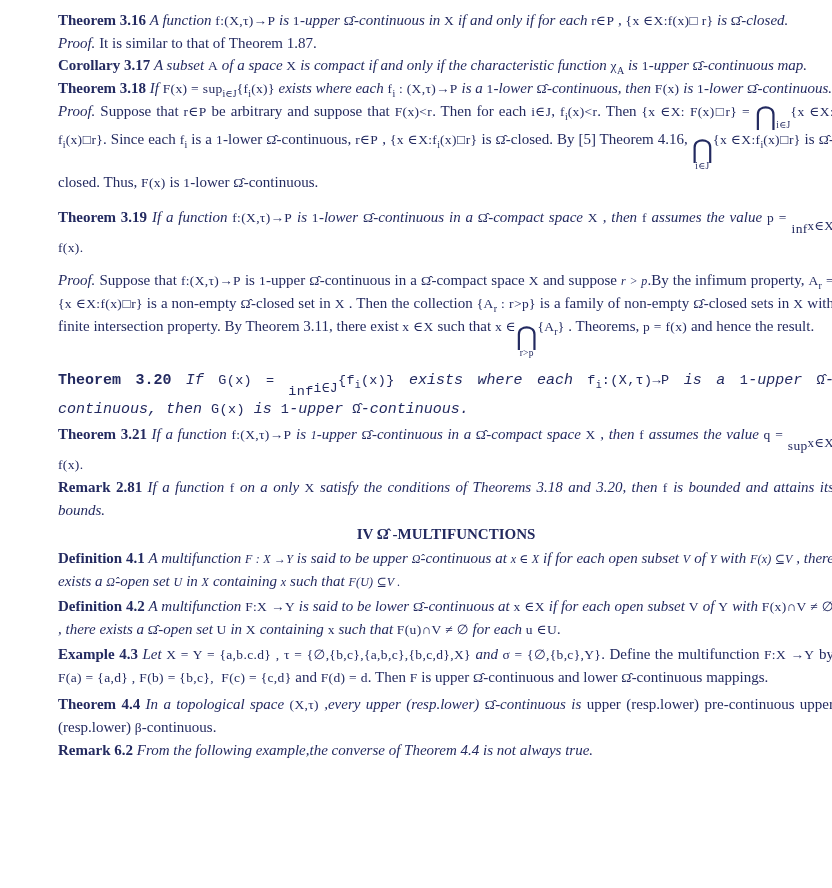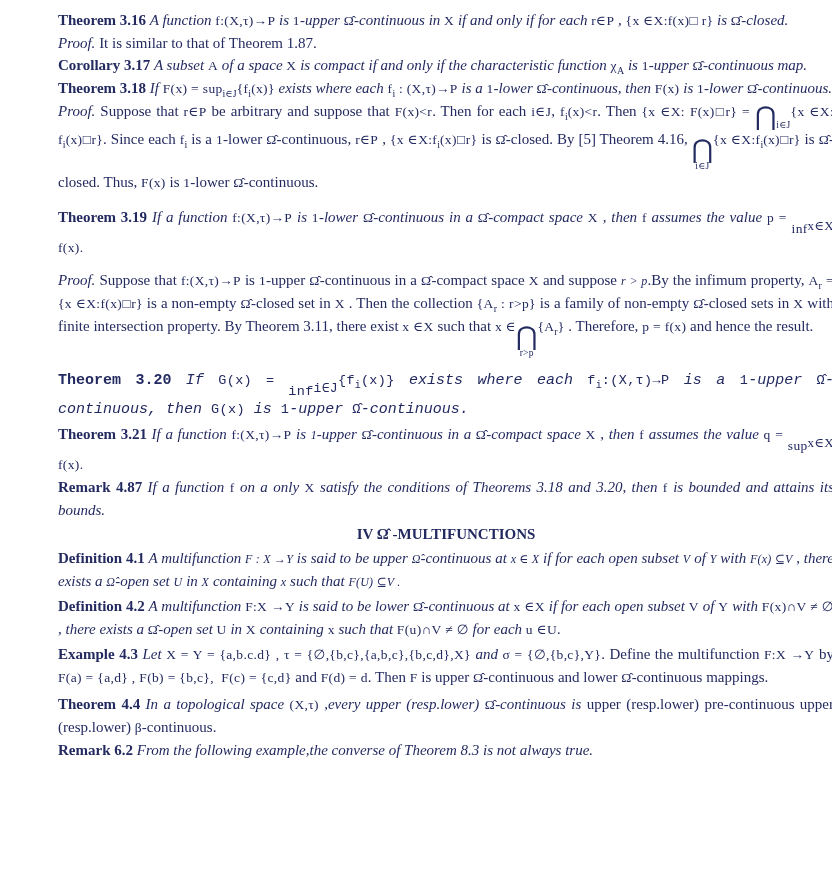--- a/index.html
+++ b/index.html
@@ -54,29 +54,29 @@
         <span class="capg">⋂</span>
         <span class="capu">i∈J</span>
       </span><span class="seg-m">{x ∈X:f</span><sub class="seg-sub">i</sub><span class="seg-m">(x)□r}</span><span class="seg-r"> is </span><span class="seg-m">Ω̂</span><span class="seg-r">-closed. Thus, </span><span class="seg-m">F(x)</span><span class="seg-r"> is </span><span class="seg-m">1</span><span class="seg-r">-lower </span><span class="seg-m">Ω̂</span><span class="seg-r">-continuous.</span></div>
     <div class="para" style="margin-top: 12px;"><span class="seg-b">Theorem 3.19 </span><span class="seg-i">If a function </span><span class="seg-m">f:(X,τ)→P</span><span class="seg-i"> is </span><span class="seg-m">1</span><span class="seg-i">-lower </span><span class="seg-m">Ω̂</span><span class="seg-i">-continuous in a </span><span class="seg-m">Ω̂</span><span class="seg-i">-compact space </span><span class="seg-m">X</span><span class="seg-i"> , then </span><span class="seg-m">f</span><span class="seg-i"> assumes the value </span><span class="seg-m">p = </span><span class="uo">
         <span class="uop">inf</span>
         <span class="uou">x∈X</span>
       </span><span class="seg-m"> f(x).</span></div>
     <div class="para" style="margin-top: 10px;"><span class="seg-i">Proof.</span><span class="seg-r"> Suppose that </span><span class="seg-m">f:(X,τ)→P</span><span class="seg-r"> is </span><span class="seg-m">1</span><span class="seg-r">-upper </span><span class="seg-m">Ω̂</span><span class="seg-r">-continuous in a </span><span class="seg-m">Ω̂</span><span class="seg-r">-compact space </span><span class="seg-m">X</span><span class="seg-r"> and suppose </span><span class="seg-M">r &gt; p</span><span class="seg-r">.By the infimum property, </span><span class="seg-m">A</span><sub class="seg-sub">r</sub><span class="seg-m"> = {x ∈X:f(x)□r}</span><span class="seg-r"> is a non-empty </span><span class="seg-m">Ω̂</span><span class="seg-r">-closed set in </span><span class="seg-m">X</span><span class="seg-r"> . Then the collection </span><span class="seg-m">{A</span><sub class="seg-sub">r</sub><span class="seg-m"> : r&gt;p}</span><span class="seg-r"> is a family of non-empty </span><span class="seg-m">Ω̂</span><span class="seg-r">-closed sets in </span><span class="seg-m">X</span><span class="seg-r"> with finite intersection property. By Theorem 3.11, there exist </span><span class="seg-m">x ∈X</span><span class="seg-r"> such that </span><span class="seg-m">x ∈</span><span class="cap under">
         <span class="capg">⋂</span>
         <span class="capu">r&gt;p</span>
-      </span><span class="seg-m">{A</span><sub class="seg-sub">r</sub><span class="seg-m">}</span><span class="seg-r"> . Therefore, </span><span class="seg-m">p = f(x)</span><span class="seg-r"> and hence the result.</span></div>
+      </span><span class="seg-m">{A</span><sub class="seg-sub">r</sub><span class="seg-m">}</span><span class="seg-r"> . Theorems, </span><span class="seg-m">p = f(x)</span><span class="seg-r"> and hence the result.</span></div>
     <div class="para" style="margin-top: 12px; font-family: Liberation Mono, monospace;"><span class="seg-b">Theorem 3.20 </span><span class="seg-i">If </span><span class="seg-m">G(x) = </span><span class="uo">
         <span class="uop">inf</span>
         <span class="uou">i∈J</span>
       </span><span class="seg-m">{f</span><sub class="seg-sub">i</sub><span class="seg-m">(x)}</span><span class="seg-i"> exists where each </span><span class="seg-m">f</span><sub class="seg-sub">i</sub><span class="seg-m">:(X,τ)→P</span><span class="seg-i"> is a </span><span class="seg-m">1</span><span class="seg-i">-upper </span><span class="seg-m">Ω̂</span><span class="seg-i">-continuous, then </span><span class="seg-m">G(x)</span><span class="seg-i"> is </span><span class="seg-m">1</span><span class="seg-i">-upper </span><span class="seg-m">Ω̂</span><span class="seg-i">-continuous.</span></div>
     <div class="para" style="margin-top: 2px;"><span class="seg-b">Theorem 3.21 </span><span class="seg-i">If a function </span><span class="seg-m">f:(X,τ)→P</span><span class="seg-i"> is </span><span class="seg-M">1</span><span class="seg-i">-upper </span><span class="seg-m">Ω̂</span><span class="seg-i">-continuous in a </span><span class="seg-m">Ω̂</span><span class="seg-i">-compact space </span><span class="seg-m">X</span><span class="seg-i"> , then </span><span class="seg-m">f</span><span class="seg-i"> assumes the value </span><span class="seg-m">q = </span><span class="uo">
         <span class="uop">sup</span>
         <span class="uou">x∈X</span>
       </span><span class="seg-m">f(x).</span></div>
-    <div class="para"><span class="seg-b">Remark 4.87 </span><span class="seg-i">If a function </span><span class="seg-m">f</span><span class="seg-i"> on a only </span><span class="seg-m">X</span><span class="seg-i"> satisfy the conditions of Theorems 3.18 and 3.20, then </span><span class="seg-m">f</span><span class="seg-i"> is bounded and attains its bounds.</span></div>
+    <div class="para"><span class="seg-b">Remark 2.81 </span><span class="seg-i">If a function </span><span class="seg-m">f</span><span class="seg-i"> on a only </span><span class="seg-m">X</span><span class="seg-i"> satisfy the conditions of Theorems 3.18 and 3.20, then </span><span class="seg-m">f</span><span class="seg-i"> is bounded and attains its bounds.</span></div>
     <div class="para center" style="margin-top: 2px;"><span class="seg-b">IV  Ω̂ -MULTIFUNCTIONS</span></div>
     <div class="para" style="margin-top: 2px;"><span class="seg-b">Definition 4.1 </span><span class="seg-i">A multifunction </span><span class="seg-M">F : X →Y</span><span class="seg-i"> is said to be upper </span><span class="seg-M">Ω̂</span><span class="seg-i">-continuous at </span><span class="seg-M">x ∈ X</span><span class="seg-i"> if for each open subset </span><span class="seg-M">V</span><span class="seg-i"> of </span><span class="seg-M">Y</span><span class="seg-i"> with </span><span class="seg-M">F(x) ⊆V</span><span class="seg-i"> , there exists a </span><span class="seg-M">Ω̂</span><span class="seg-i">-open set </span><span class="seg-M">U</span><span class="seg-i"> in </span><span class="seg-M">X</span><span class="seg-i"> containing </span><span class="seg-M">x</span><span class="seg-i"> such that </span><span class="seg-M">F(U) ⊆V .</span></div>
     <div class="para" style="margin-top: 2px;"><span class="seg-b">Definition 4.2 </span><span class="seg-i">A multifunction </span><span class="seg-m">F:X →Y</span><span class="seg-i"> is said to be lower </span><span class="seg-m">Ω̂</span><span class="seg-i">-continuous at </span><span class="seg-m">x ∈X</span><span class="seg-i"> if for each open subset </span><span class="seg-m">V</span><span class="seg-i"> of </span><span class="seg-m">Y</span><span class="seg-i"> with </span><span class="seg-m">F(x)∩V ≠ ∅</span><span class="seg-i"> , there exists a </span><span class="seg-m">Ω̂</span><span class="seg-i">-open set </span><span class="seg-m">U</span><span class="seg-i"> in </span><span class="seg-m">X</span><span class="seg-i"> containing </span><span class="seg-m">x</span><span class="seg-i"> such that </span><span class="seg-m">F(u)∩V ≠ ∅</span><span class="seg-i"> for each </span><span class="seg-m">u ∈U</span><span class="seg-i">.</span></div>
     <div class="para" style="margin-top: 2px;"><span class="seg-b">Example 4.3 </span><span class="seg-i">Let </span><span class="seg-m">X = Y = {a,b.c.d} , τ = {∅,{b,c},{a,b,c},{b,c,d},X} </span><span class="seg-i">and </span><span class="seg-m">σ = {∅,{b,c},Y}</span><span class="seg-r">. Define the multifunction </span><span class="seg-m">F:X →Y</span><span class="seg-r"> by </span><span class="seg-m">F(a) = {a,d} , F(b) = {b,c},  F(c) = {c,d}</span><span class="seg-r"> and </span><span class="seg-m">F(d) = d</span><span class="seg-r">. Then </span><span class="seg-m">F</span><span class="seg-r"> is upper </span><span class="seg-m">Ω̂</span><span class="seg-r">-continuous and lower </span><span class="seg-m">Ω̂</span><span class="seg-r">-continuous mappings.</span></div>
     <div class="para" style="margin-top: 4px;"><span class="seg-b">Theorem 4.4 </span><span class="seg-i">In a topological space </span><span class="seg-m">(X,τ)</span><span class="seg-i"> ,every upper (resp.lower) </span><span class="seg-m">Ω̂</span><span class="seg-i">-continuous is </span><span class="seg-r">upper (resp.lower) pre-continuous upper (resp.lower) </span><span class="seg-m">β</span><span class="seg-r">-continuous.</span></div>
-    <div class="para"><span class="seg-b">Remark 6.2 </span><span class="seg-i">From the following example,the converse of Theorem 8.3 is not always true.</span></div>
+    <div class="para"><span class="seg-b">Remark 6.2 </span><span class="seg-i">From the following example,the converse of Theorem 4.4 is not always true.</span></div>
   </div>
 
 </body></html>

